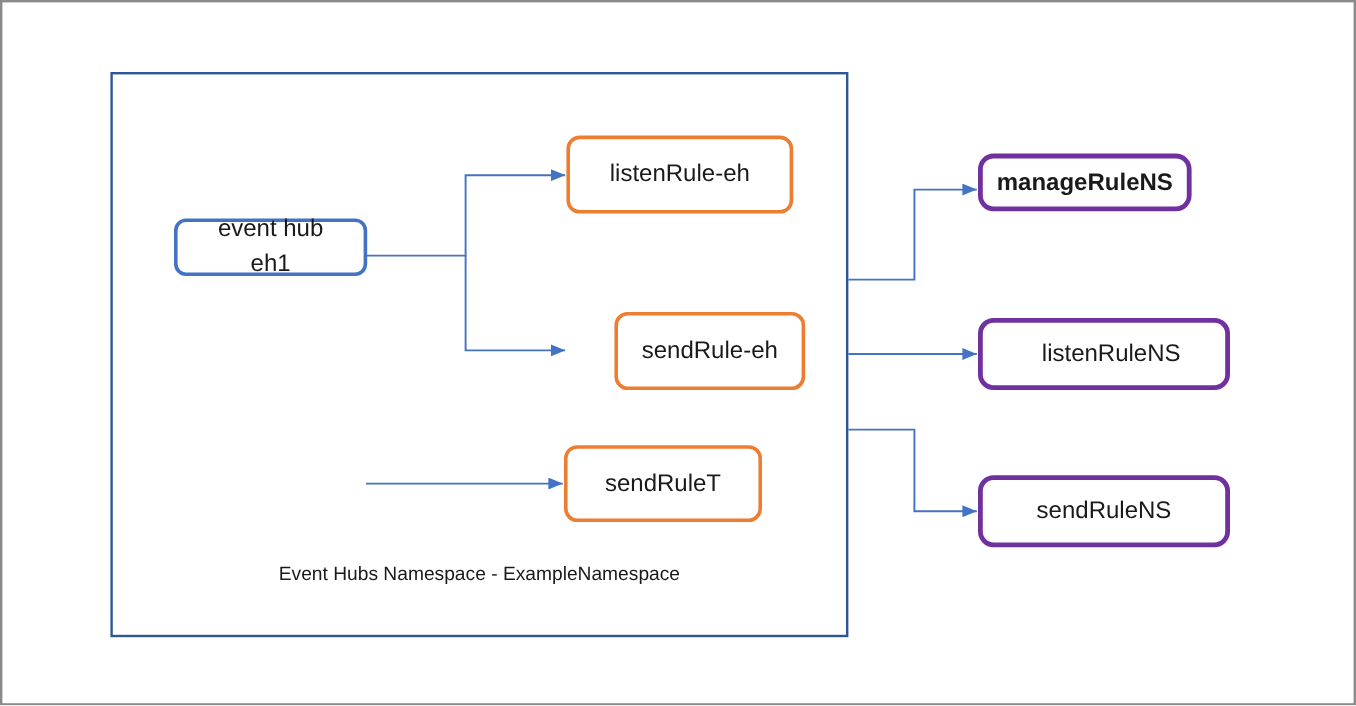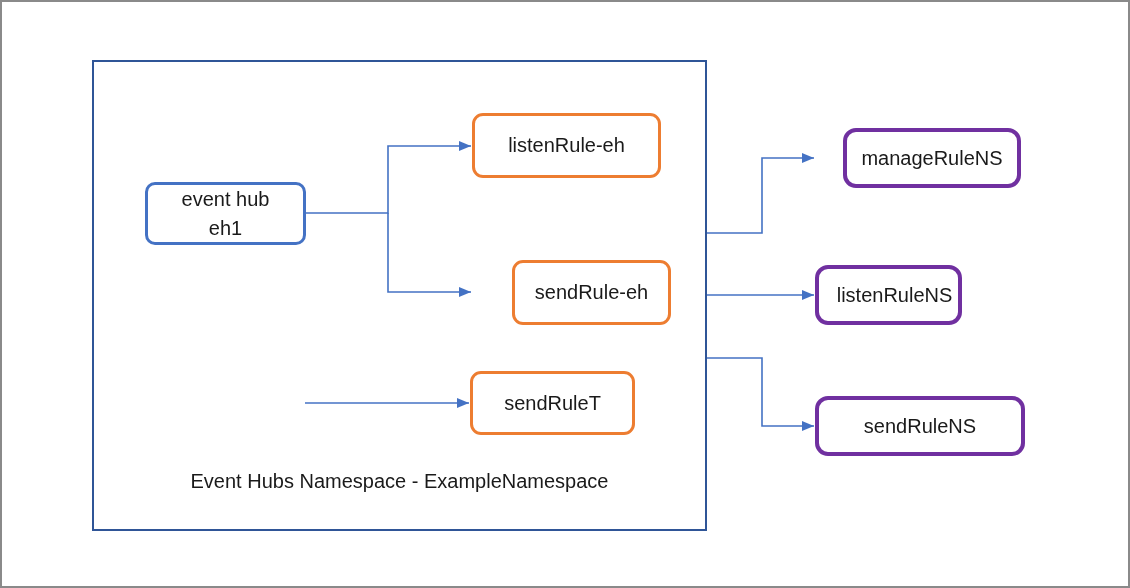--- a/index.html
+++ b/index.html
@@ -27,21 +27,21 @@
     width: 615px; height: 471px;
     border: 2px solid var(--namespace-border, #2F5597);
     box-sizing: border-box;
     background: transparent;
   }
   .ns-label {
     position: absolute;
     left: 92px; top: 470px;
     width: 615px;
     text-align: center;
-    font-size: 20px;
+    font-size: 16px;
     color: var(--text, #1a1a1a);
   }
   .node {
     position: absolute;
     display: flex;
     align-items: center;
     justify-content: center;
     text-align: center;
     background: #ffffff;
     font-size: 20px;
@@ -55,27 +55,27 @@
     border-radius: 10px;
   }
   .node.entity-rule {
     border: 3px solid var(--entity-rule, #ED7D31);
     border-radius: 11px;
   }
   .node.namespace-rule {
     border: 4px solid var(--namespace-rule, #7030A0);
     border-radius: 13px;
   }
-  #node-event-hub      { left: 145px; top: 182px; width: 161px; height: 63px; }
+  #node-event-hub      { left: 145px; top: 182px; width: 161px; height: 48px; }
   #node-topic          { left: 145px; top: 371px; width: 161px; height: 64px; }
   #node-listen-rule-eh { left: 472px; top: 113px; width: 189px; height: 65px; }
   #node-send-rule-eh   { left: 472px; top: 260px; width: 159px; height: 65px; margin-left: 40px; }
   #node-send-rule-t    { left: 470px; top: 371px; width: 165px; height: 64px; align-items: center; }
-  #node-manage-rule-ns { left: 843px; top: 128px; width: 178px; height: 60px; }
-  #node-listen-rule-ns { left: 815px; top: 265px; width: 147px; height: 60px; padding-left: 12px; }
+  #node-manage-rule-ns { left: 815px; top: 128px; width: 178px; height: 48px; font-weight: bold; }
+  #node-listen-rule-ns { left: 815px; top: 265px; width: 210px; height: 60px; padding-left: 12px; }
   #node-send-rule-ns   { left: 815px; top: 396px; width: 210px; height: 60px; }
   .connectors {
     position: absolute;
     inset: 0;
     width: 1130px;
     height: 588px;
     pointer-events: none;
   }
   .connectors path.edge {
     fill: none;

